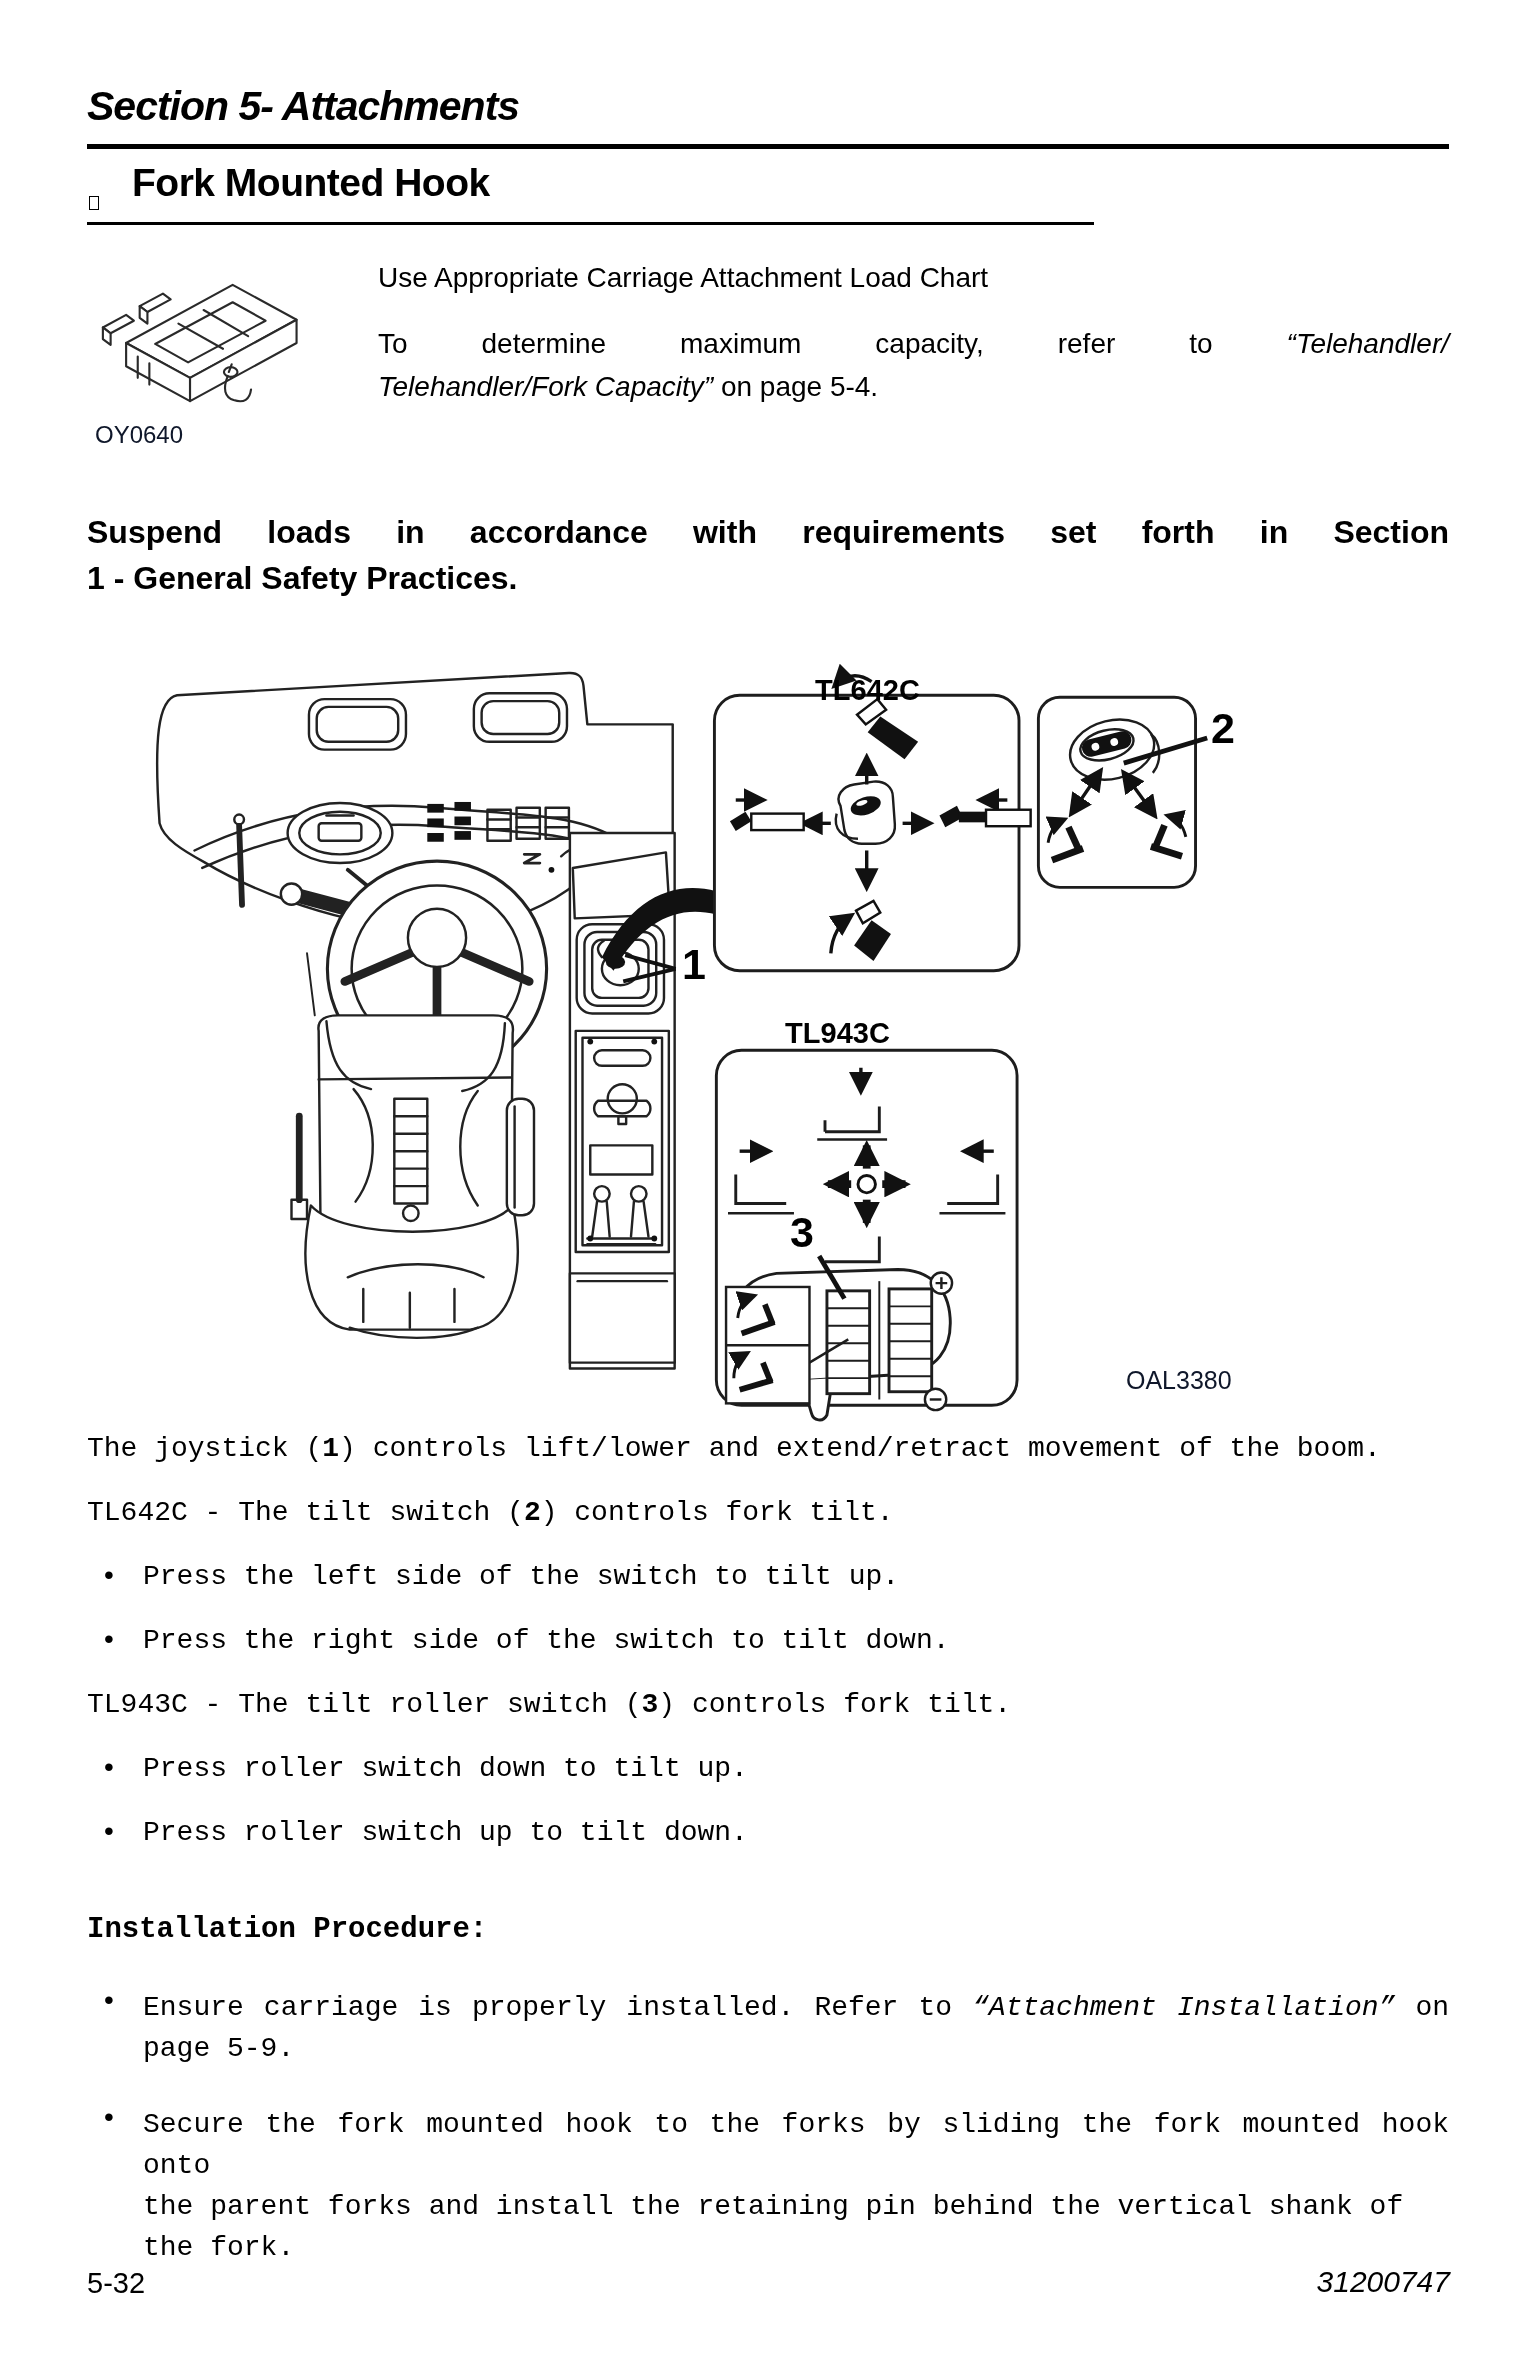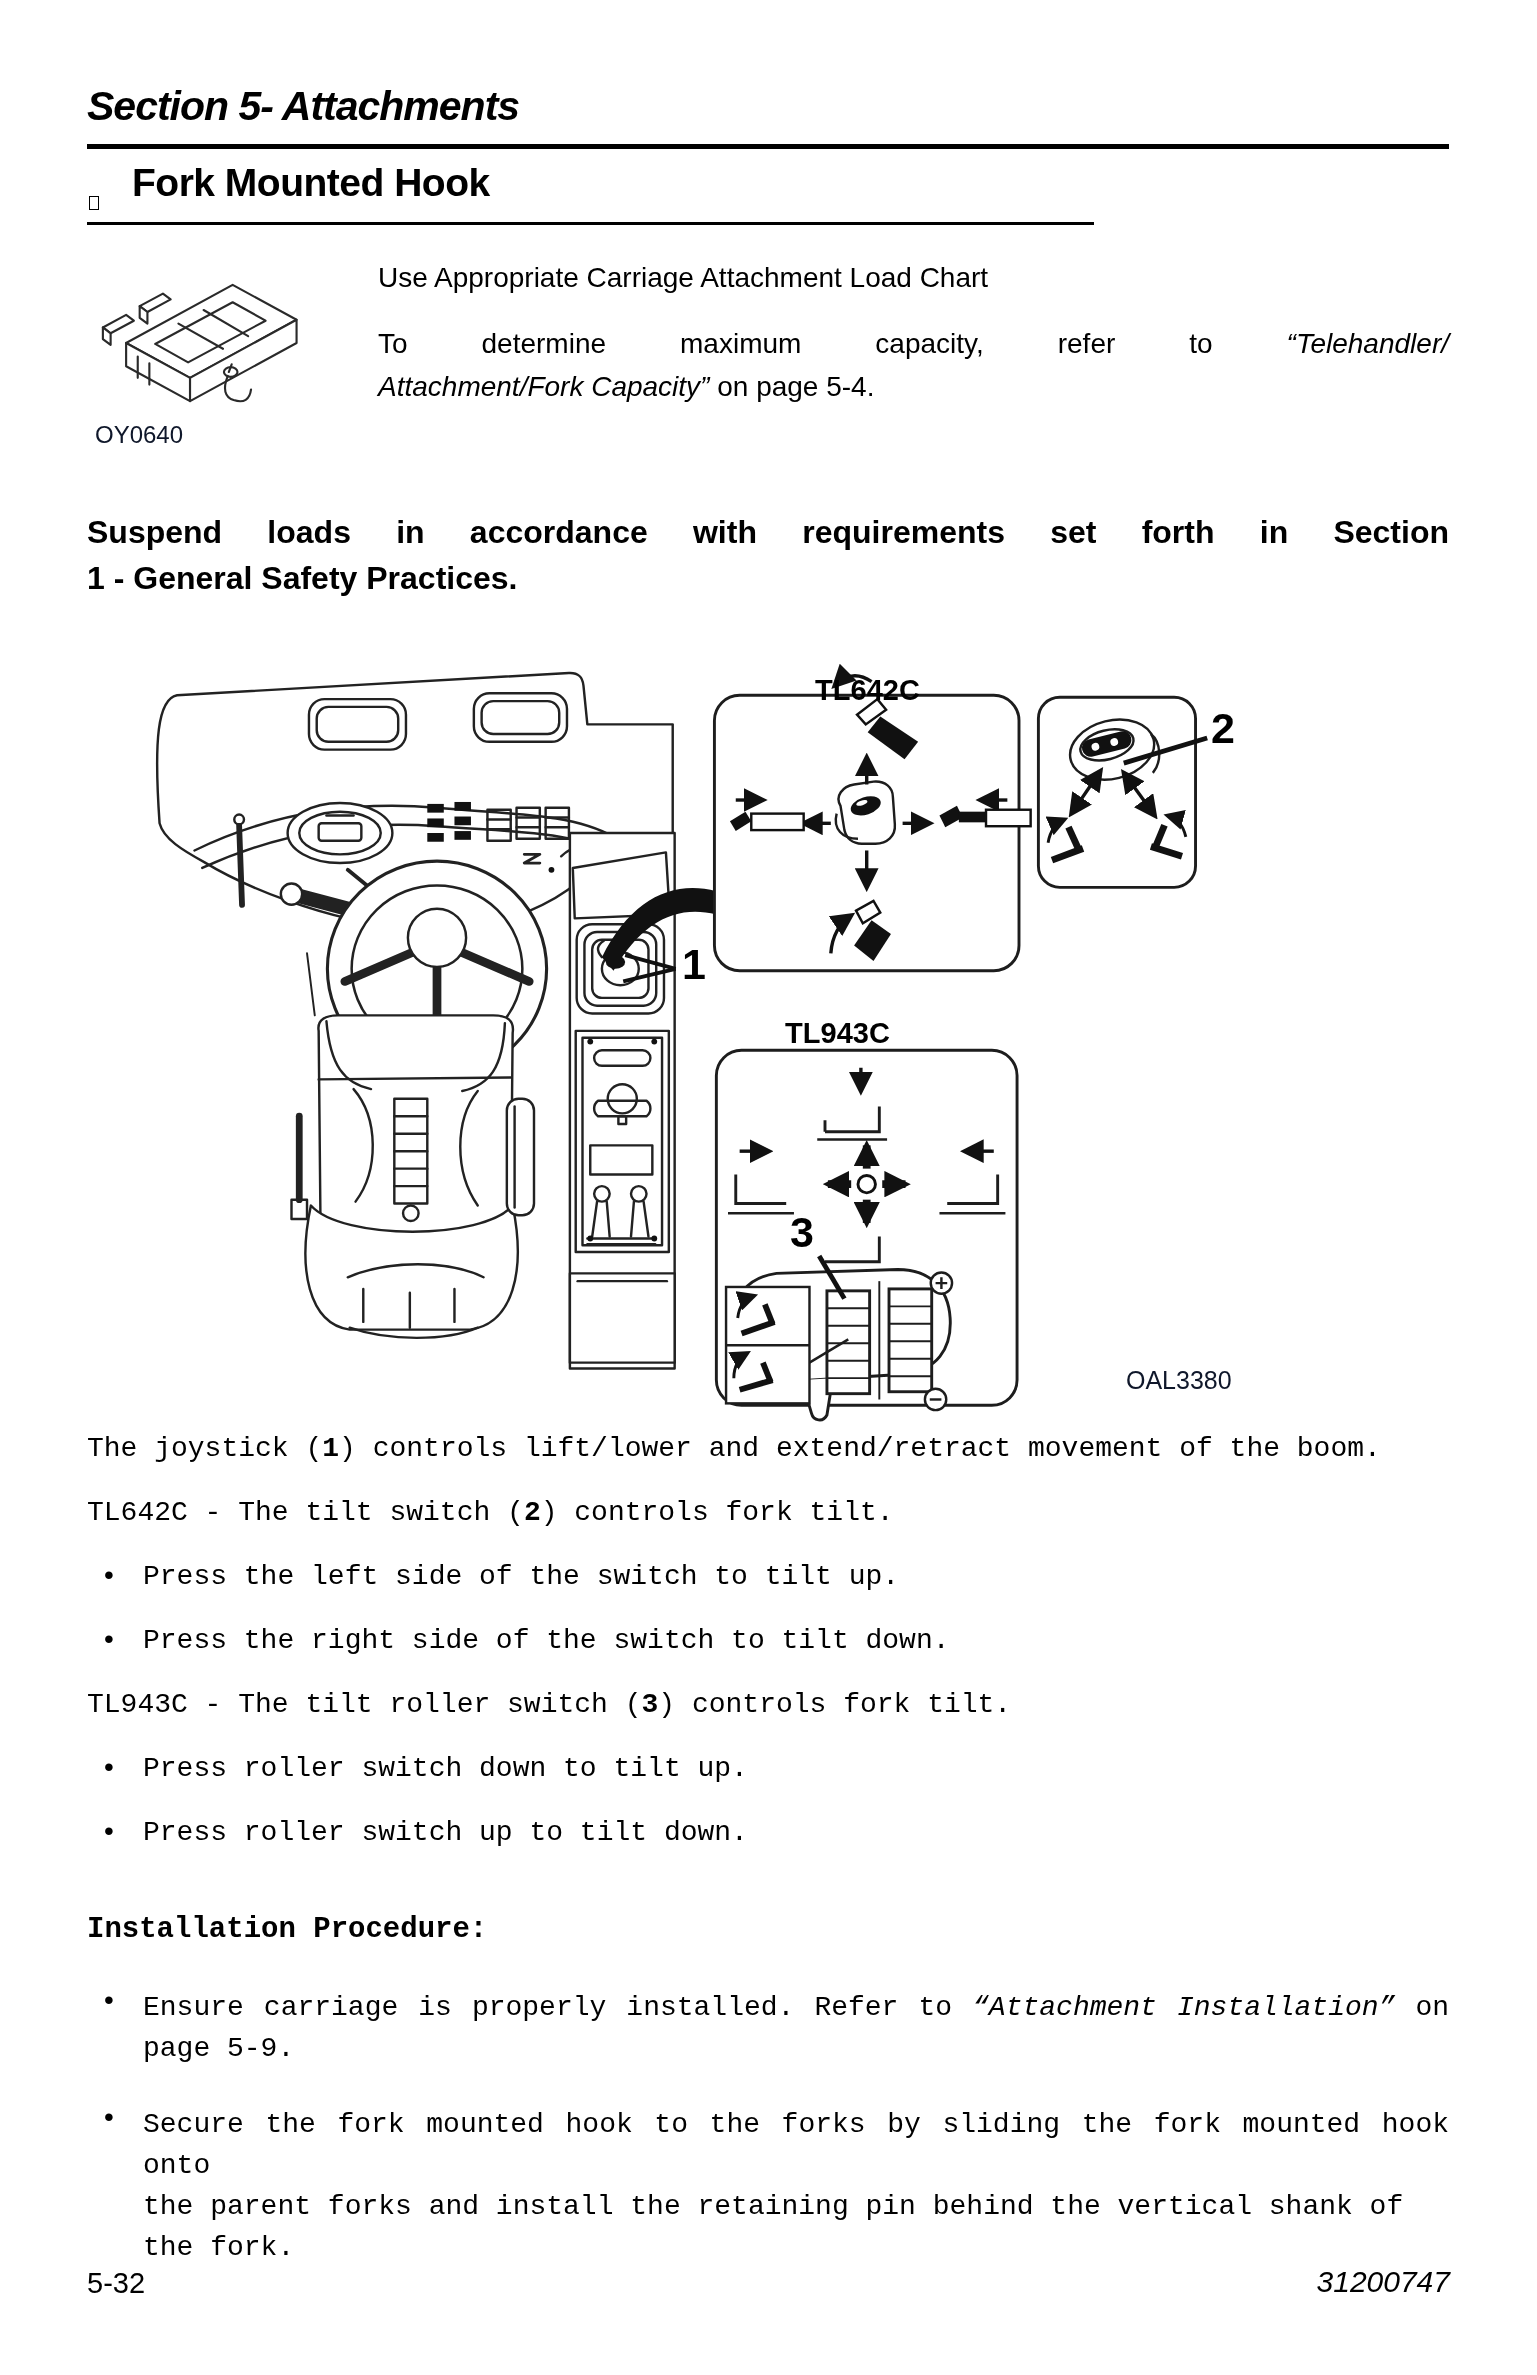--- a/index.html
+++ b/index.html
@@ -71,21 +71,21 @@
       <ellipse cx="150" cy="126" rx="7" ry="5" fill="none"></ellipse>
       <path fill="none" d="M147,130 q-8,20 6,25 q16,5 18,-11"></path>
       <path fill="none" d="M151,118 l-3,8"></path>
     </g>
   </svg>
   <div class="fig-code oy">OY0640</div>
 
   <div class="intro">
     <div class="intro-head">Use Appropriate Carriage Attachment Load Chart</div>
     <div class="jline"><span>To determine maximum capacity, refer to </span><i>“Telehandler/</i></div>
-    <div><i>Attachment/Fork Capacity”</i><span> on page 5-4.</span></div>
+    <div><i>Telehandler/Fork Capacity”</i><span> on page 5-4.</span></div>
   </div>
 
   <div class="warning">
     <div class="jline">Suspend loads in accordance with requirements set forth in Section</div>
     <div>1 - General Safety Practices.</div>
   </div>
 
   <div class="figure">
     <svg class="fig-svg" width="1261" height="767" viewBox="0 0 1300 790">
       <defs>

